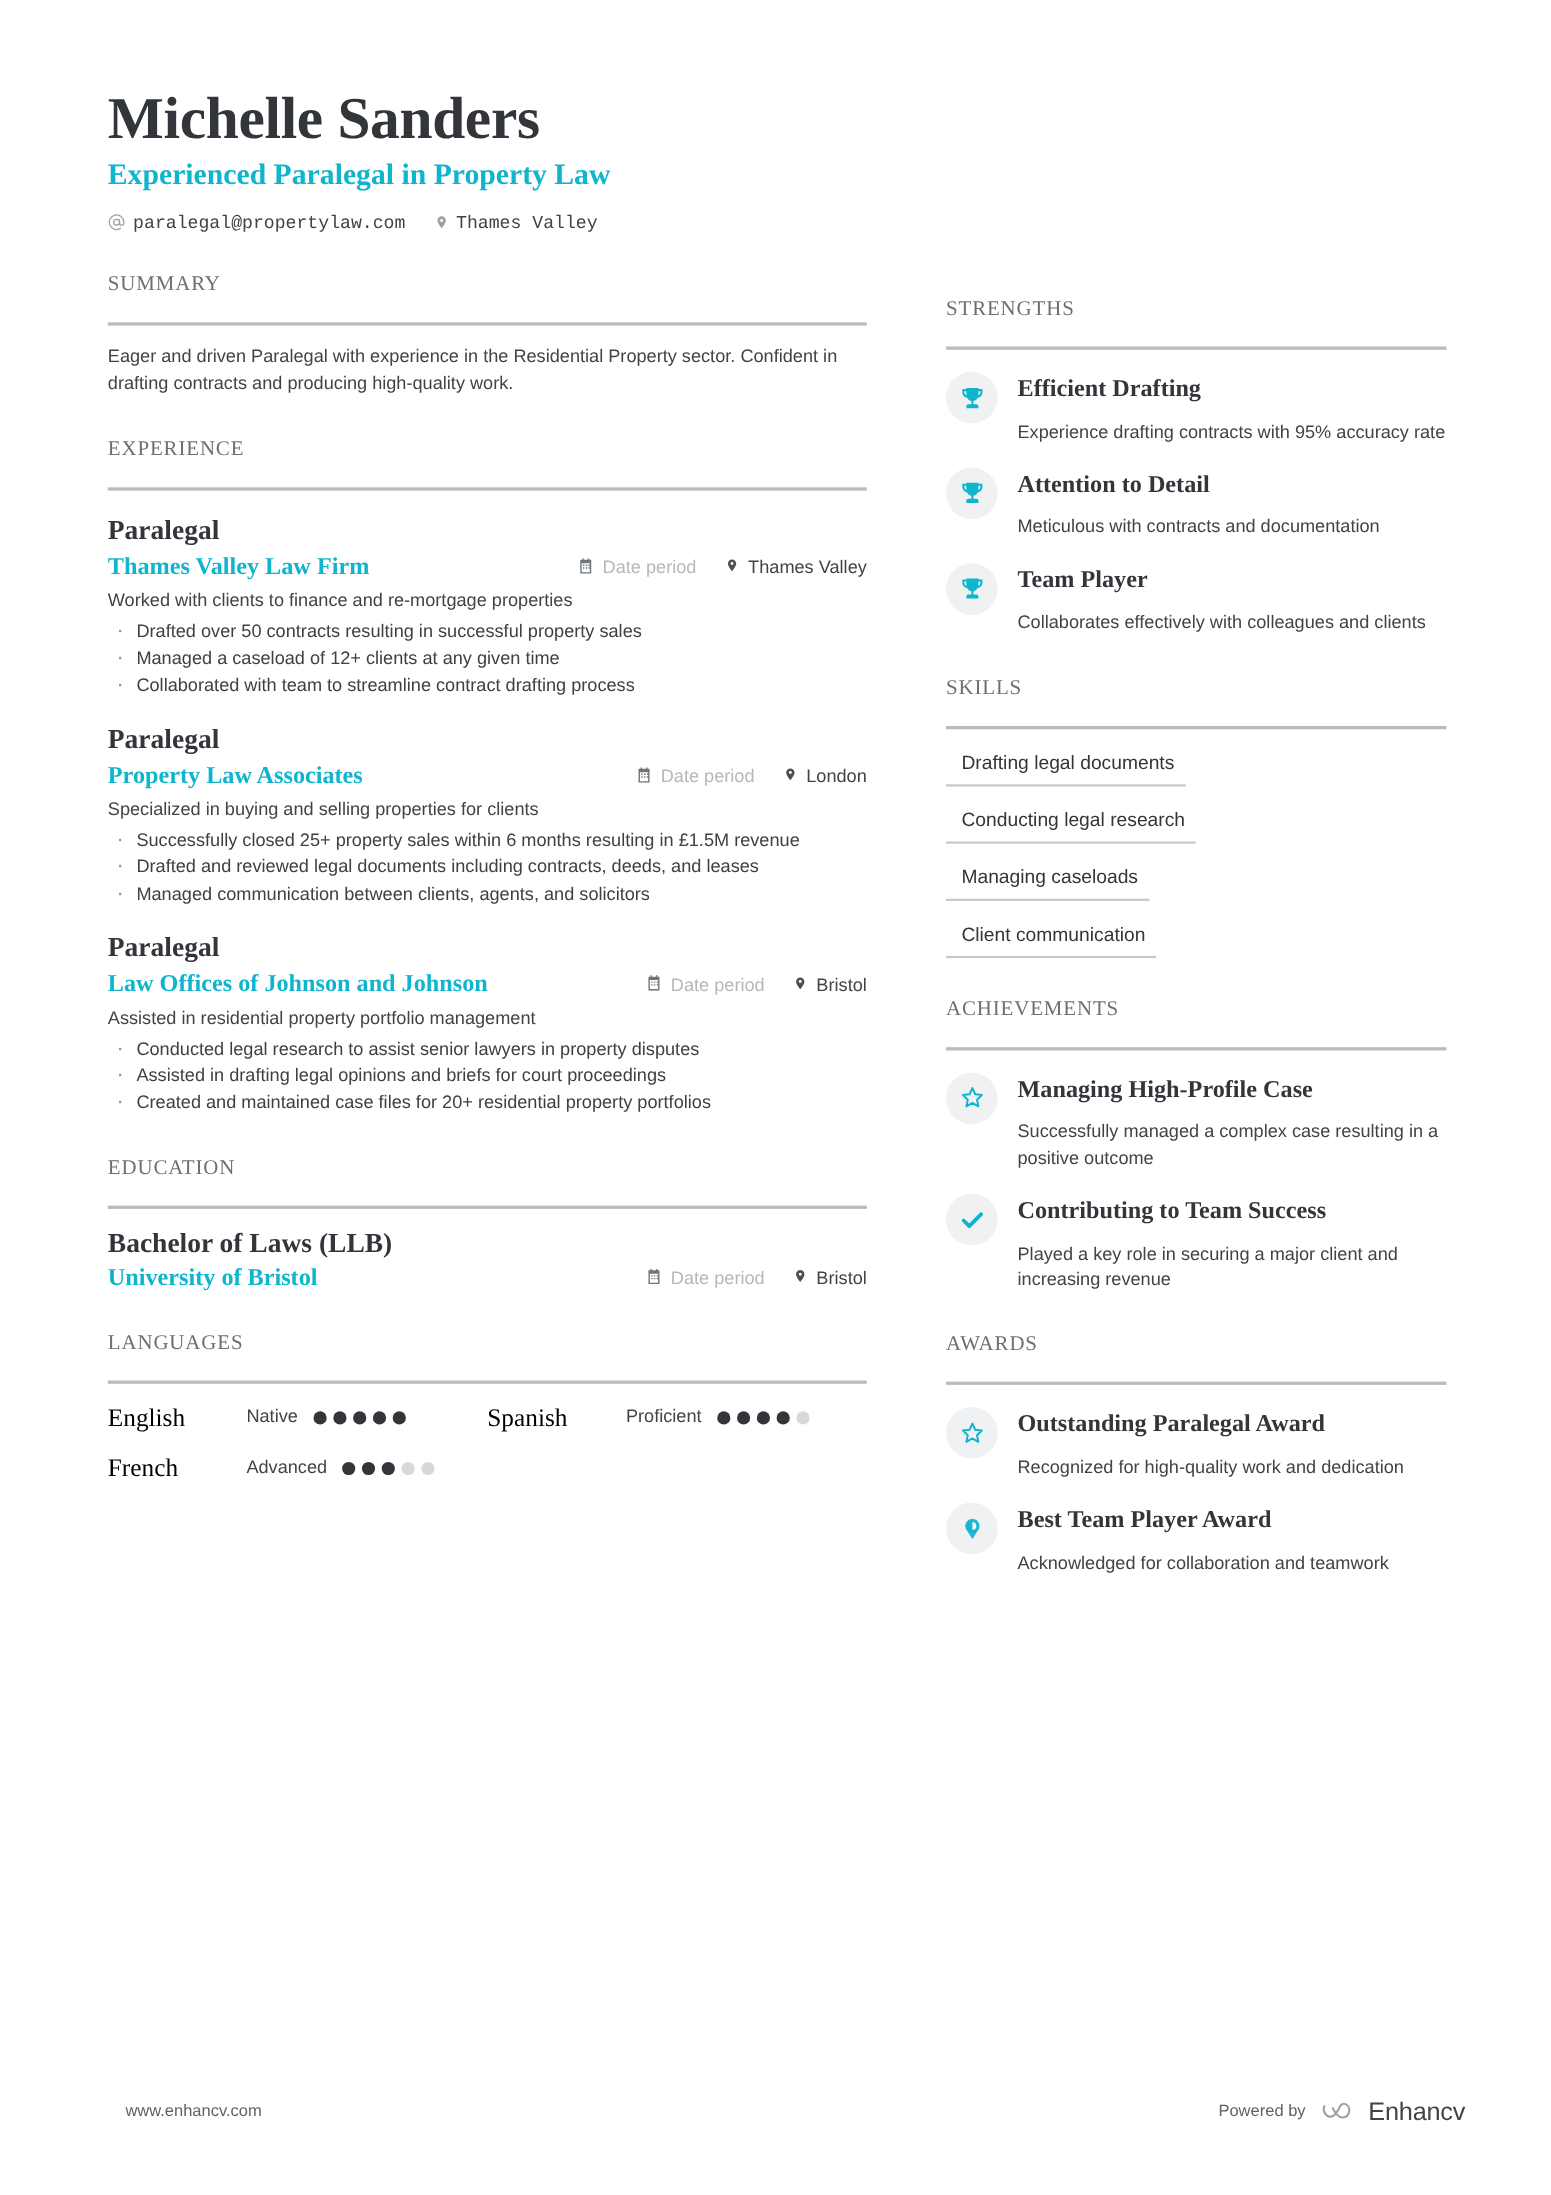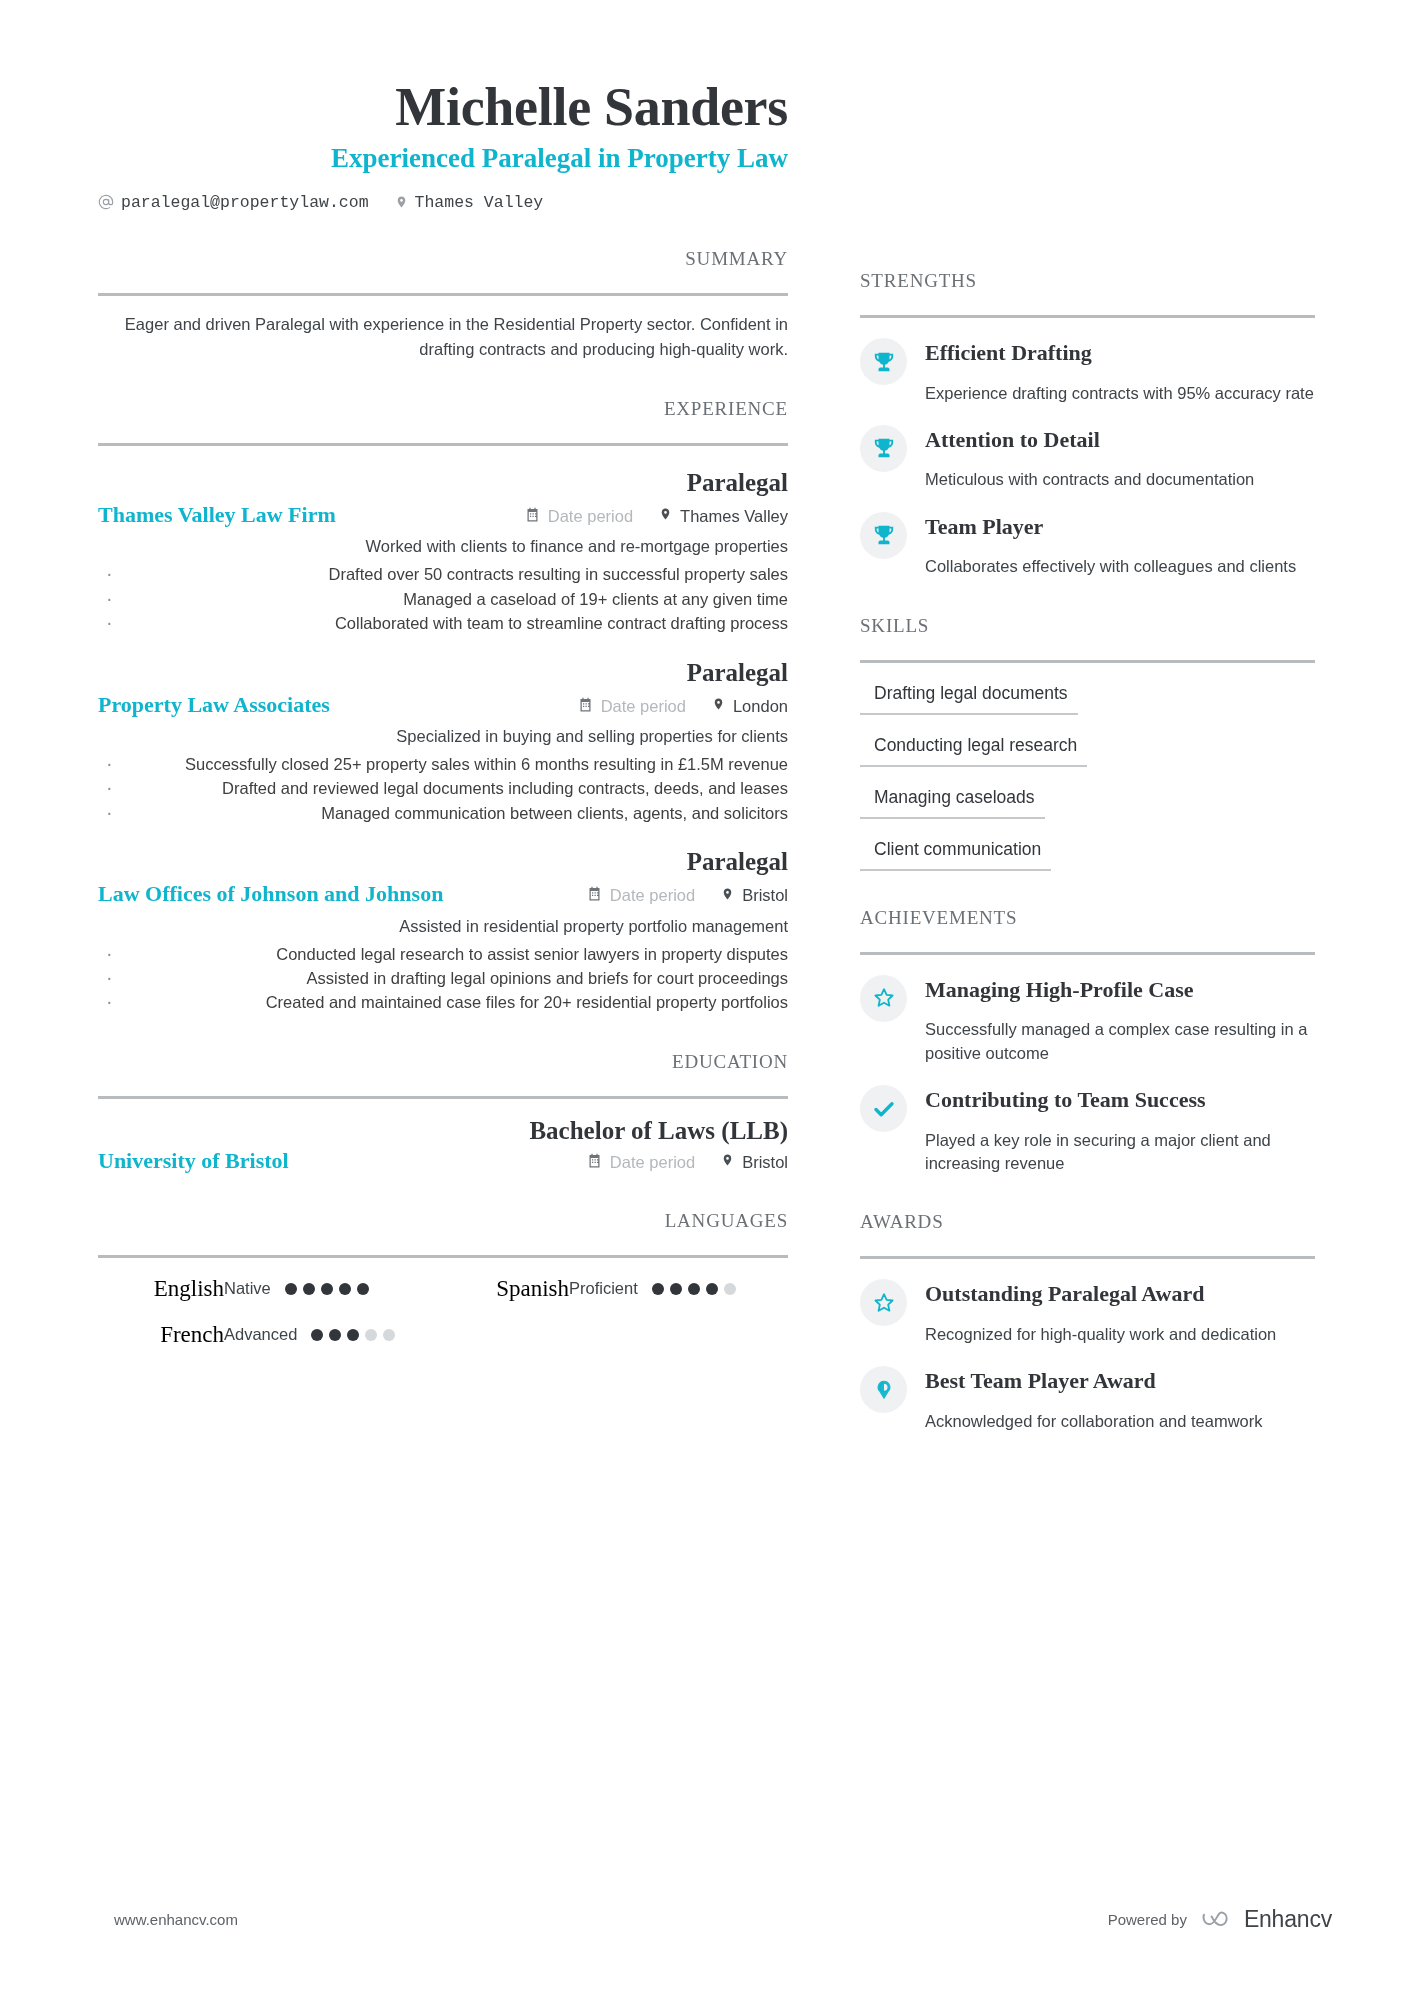--- a/index.html
+++ b/index.html
@@ -7,21 +7,21 @@
     width: 1410px; height: 1995px;
     background: #ffffff;
     font-family: "Liberation Sans", sans-serif;
     -webkit-font-smoothing: antialiased;
   }
   .page { position: relative; width: 1410px; height: 1995px; background:#fff; }
 
   .serif { font-family: "Liberation Serif", serif; }
 
   
-  .left  { position:absolute; left:98px;  top:0; width:690px;text-align:right; }
+  .left  { position:absolute; left:98px;  top:0; width:690px; }
   .right { position:absolute; left:860px; top:270px; width:455px; }
 
   
   .name {
     font-family:"Liberation Serif", serif;
     font-size:54px; font-weight:700; color:#32353a;
     letter-spacing:-.3px; margin-top:78px; line-height:1.08;
   }
   .headline {
     font-family:"Liberation Serif", serif;
@@ -162,21 +162,21 @@
                   <path d="M12 2C8.1 2 5 5.1 5 9c0 5.2 7 13 7 13s7-7.8 7-13c0-3.9-3.1-7-7-7zm0 9.5A2.5 2.5 0 1 1 12 6.5a2.5 2.5 0 0 1 0 5z"></path>
                 </svg>
               </span>
               <span>Thames Valley</span>
             </div>
           </div>
         </div>
         <div class="job-desc">Worked with clients to finance and re-mortgage properties</div>
         <ul class="bullets">
           <li>Drafted over 50 contracts resulting in successful property sales</li>
-          <li>Managed a caseload of 19+ clients at any given time</li>
+          <li>Managed a caseload of 12+ clients at any given time</li>
           <li>Collaborated with team to streamline contract drafting process</li>
         </ul>
       </div>
 
       <div class="job">
         <div class="job-title serif">Paralegal</div>
         <div class="job-meta">
           <div class="company">Property Law Associates</div>
           <div class="meta-right">
             <div class="meta-chip date">

